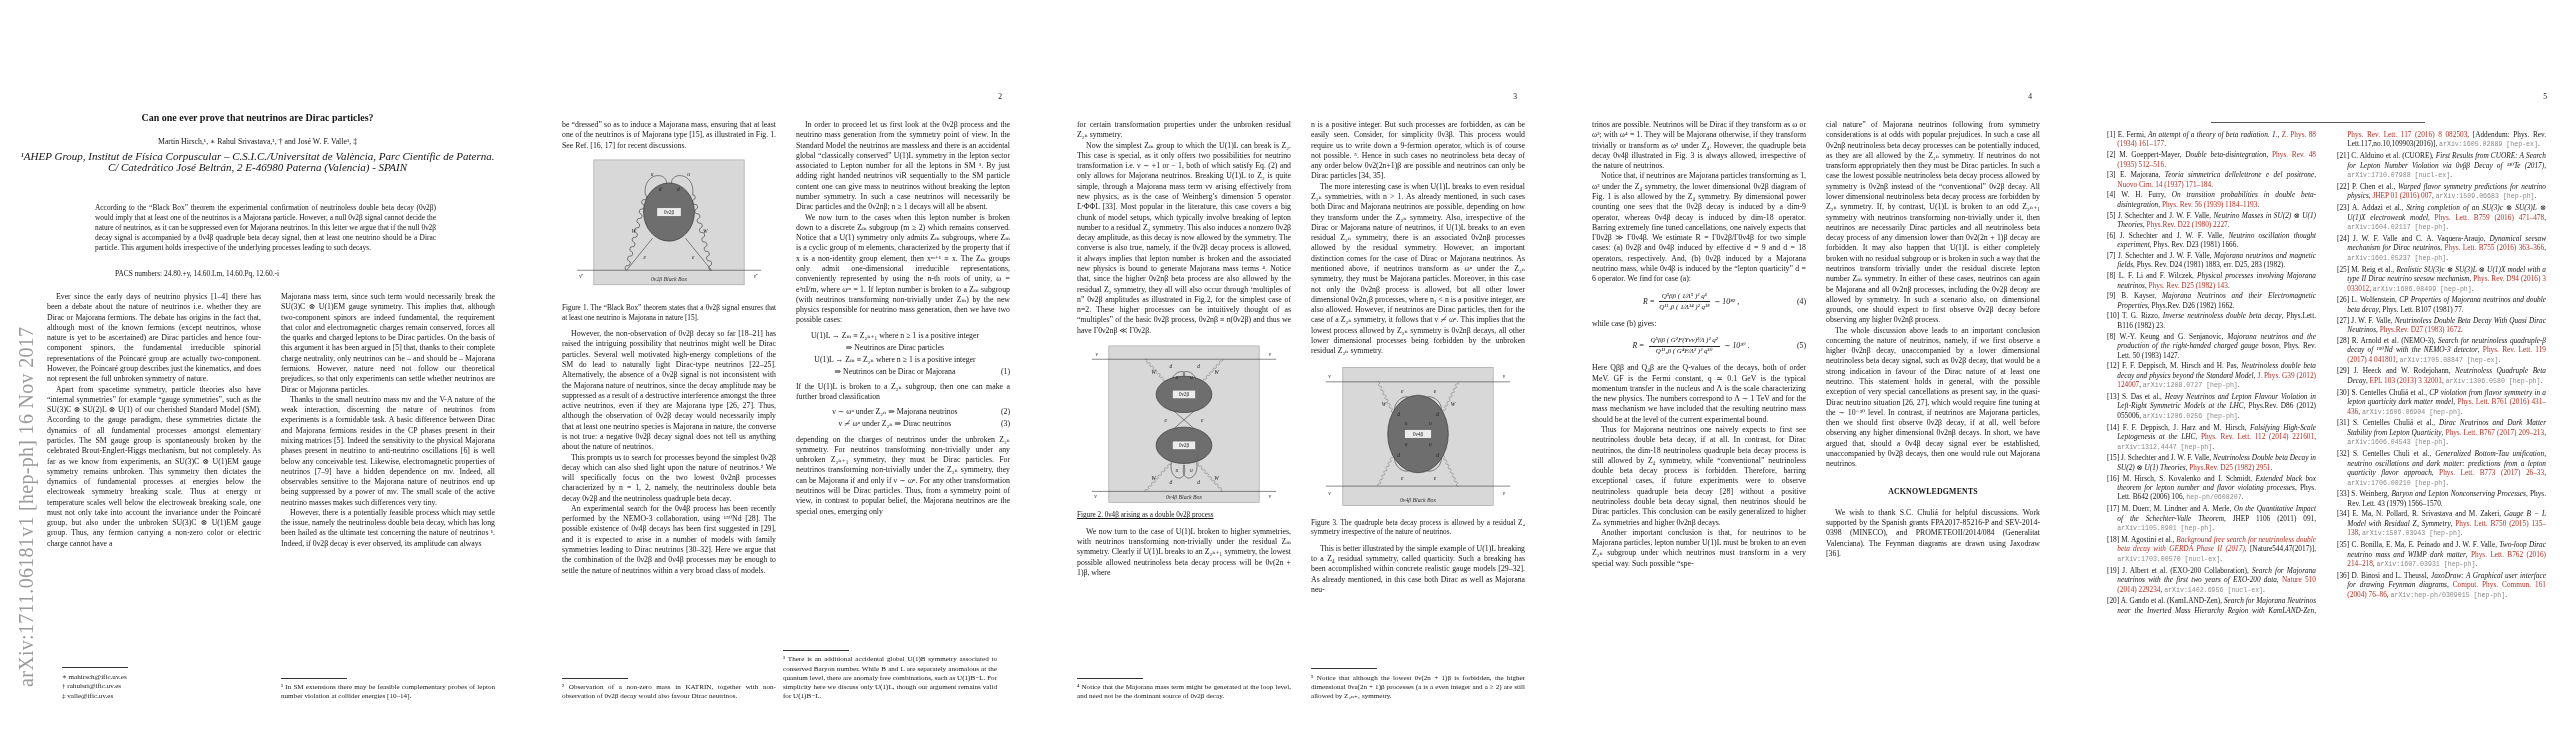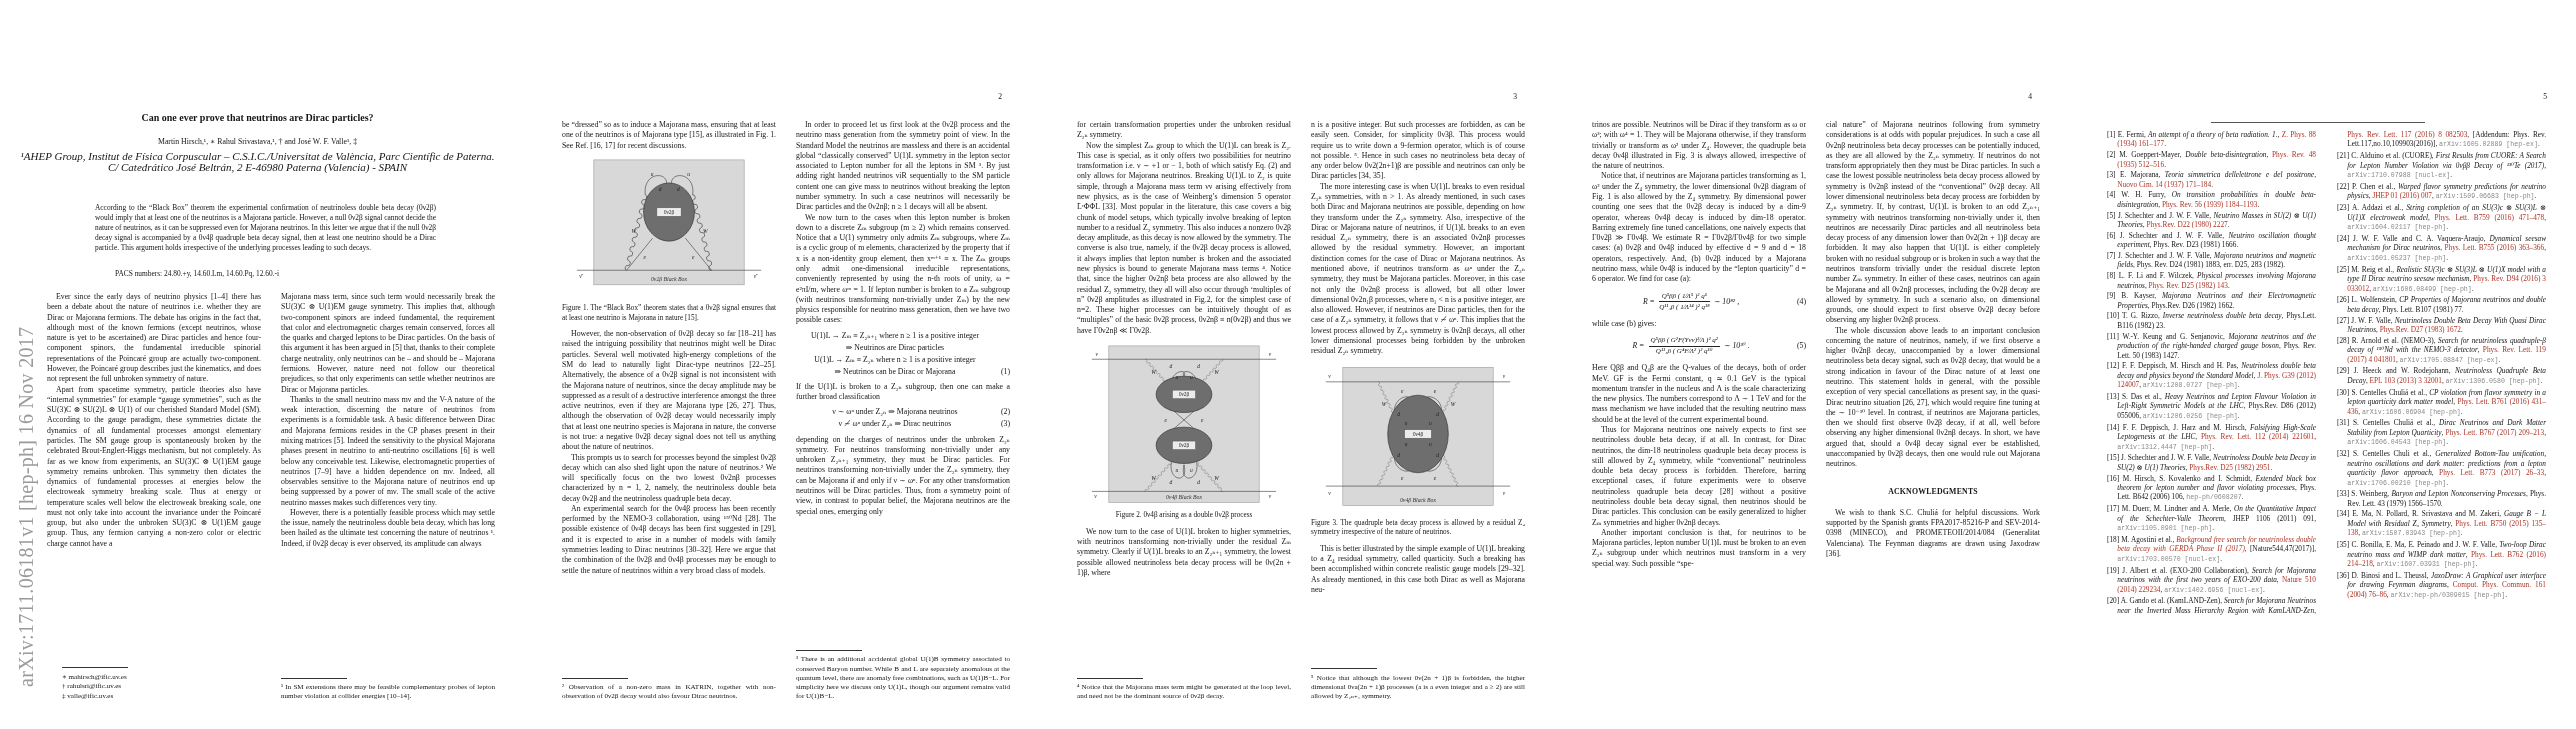--- a/index.html
+++ b/index.html
@@ -16,21 +16,21 @@
   .abstract{position:absolute;left:95px;width:341px;top:192px;font-size:7.4px;line-height:1.36;text-align:justify;}
   .pacs{position:absolute;left:95px;top:258px;font-size:7.4px;padding-left:20px;}
   .col{position:absolute;width:214px;text-align:justify;font-size:7.8px;line-height:1.32;}
   .para{margin:0;text-indent:9px;}
   .noind{text-indent:0;}
   .fnblock{position:absolute;bottom:38px;width:214px;font-size:7.1px;line-height:1.3;text-align:justify;}
   .fnrule{width:66px;border-top:0.6px solid #333;margin-bottom:4.3px;}
   .fnline{margin:0 0 0.6px 0;}
   .figwrap{text-align:center;margin:4.9px 0 2.4px;}
   .figcap{font-size:7.2px;line-height:1.3;text-align:justify;margin:1.2px 0 6px;}
-  .ctr{text-align:center;}
+  .ctr{text-decoration:underline;}
   .eqgroup{margin:4.9px 0;}
   .eqline{position:relative;text-align:center;margin:1.8px 0;padding-right:16px;}
   .eqnum{position:absolute;right:0;top:0;}
   .eqdisp{position:relative;display:flex;align-items:center;justify-content:center;gap:4.3px;
           margin:7.3px 16px 7.3px 0;font-style:italic;}
   .eqdisp .eqnum{right:-16px;top:50%;transform:translateY(-50%);font-style:normal;}
   .frac{display:inline-flex;flex-direction:column;text-align:center;font-size:7px;line-height:1.25;}
   .frac .num{border-bottom:0.6px solid #222;padding:0 1.8px 0.6px;}
   .frac .den{padding-top:0.6px;}
   .ackhead{text-align:center;font-weight:bold;font-size:7.8px;margin:17px 0 11px;letter-spacing:0.2px;}
@@ -142,21 +142,21 @@
       <div class="eqgroup">
         <div class="eqline"><span>ν ∼ ωⁿ under Z₂ₙ  ⇒  Majorana neutrinos</span><span class="eqnum">(2)</span></div>
         <div class="eqline"><span>ν ≁ ωⁿ under Z₂ₙ  ⇒  Dirac neutrinos</span><span class="eqnum">(3)</span></div>
       </div>
       <p class="para noind">depending on the charges of neutrinos under the unbroken Z₂ₙ symmetry. For neutrinos transforming non-trivially under any unbroken Z₂ₙ₊₁ symmetry, they must be Dirac particles. For neutrinos transforming non-trivially under the Z₂ₙ symmetry, they can be Majorana if and only if ν ∼ ωⁿ. For any other transformation neutrinos will be Dirac particles. Thus, from a symmetry point of view, in contrast to popular belief, the Majorana neutrinos are the special ones, emerging only</p>
     </div>
     <div class="fnblock" style="left:47px;">
       <div class="fnrule"></div>
       <div class="fnline">² Observation of a non-zero mass in KATRIN, together with non-observation of 0ν2β decay would also favour Dirac neutrinos.</div>
     </div>
-    <div class="fnblock" style="left:281px;margin-top:48px;">
+    <div class="fnblock" style="left:268px;margin-top:48px;">
       <div class="fnrule"></div>
       <div class="fnline">³ There is an additional accidental global U(1)B symmetry associated to conserved Baryon number. While B and L are separately anomalous at the quantum level, there are anomaly free combinations, such as U(1)B−L. For simplicity here we discuss only U(1)L, though our argument remains valid for U(1)B−L.</div>
     </div>
   </section>
 
   <section class="page">
     <div class="pagenum">3</div>
     <div class="col" style="left:47px;top:109px;">
       <p class="para noind">for certain transformation properties under the unbroken residual Z₂ₙ symmetry.</p>
       <p class="para">Now the simplest Zₘ group to which the U(1)L can break is Z₂. This case is special, as it only offers two possibilities for neutrino transformation i.e. ν ∼ +1 or − 1, both of which satisfy Eq. (2) and only allows for Majorana neutrinos. Breaking U(1)L to Z₂ is quite simple, through a Majorana mass term νν arising effectively from new physics, as is the case of Weinberg’s dimension 5 operator L̄ᶜΦΦL [33]. Most popular in the literature, this case covers a big chunk of model setups, which typically involve breaking of lepton number to a residual Z₂ symmetry. This also induces a nonzero 0ν2β decay amplitude, as this decay is now allowed by the symmetry. The converse is also true, namely, if the 0ν2β decay process is allowed, it always implies that lepton number is broken and the associated new physics is bound to generate Majorana mass terms ⁴. Notice that, since the higher 0ν2nβ beta process are also allowed by the residual Z₂ symmetry, they all will also occur through ‘multiples of n” 0ν2β amplitudes as illustrated in Fig.2, for the simplest case of n=2. These higher processes can be intuitively thought of as “multiples” of the basic 0ν2β process, 0ν2nβ ≡ n(0ν2β) and thus we have Γ0ν2nβ ≪ Γ0ν2β.</p>
@@ -301,21 +301,21 @@
       <div class="ref"><span class="seg-n">[1] E. Fermi, </span><span class="seg-i">An attempt of a theory of beta radiation. 1.</span><span class="seg-n">, </span><span class="seg-r">Z. Phys. 88 (1934) 161–177</span><span class="seg-n">.</span></div>
       <div class="ref"><span class="seg-n">[2] M. Goeppert-Mayer, </span><span class="seg-i">Double beta-disintegration</span><span class="seg-n">, </span><span class="seg-r">Phys. Rev. 48 (1935) 512–516</span><span class="seg-n">.</span></div>
       <div class="ref"><span class="seg-n">[3] E. Majorana, </span><span class="seg-i">Teoria simmetrica dellelettrone e del positrone</span><span class="seg-n">, </span><span class="seg-r">Nuovo Cim. 14 (1937) 171–184</span><span class="seg-n">.</span></div>
       <div class="ref"><span class="seg-n">[4] W. H. Furry, </span><span class="seg-i">On transition probabilities in double beta-disintegration</span><span class="seg-n">, </span><span class="seg-r">Phys. Rev. 56 (1939) 1184–1193</span><span class="seg-n">.</span></div>
       <div class="ref"><span class="seg-n">[5] J. Schechter and J. W. F. Valle, </span><span class="seg-i">Neutrino Masses in SU(2) ⊗ U(1) Theories</span><span class="seg-n">, </span><span class="seg-r">Phys.Rev. D22 (1980) 2227</span><span class="seg-n">.</span></div>
       <div class="ref"><span class="seg-n">[6] J. Schechter and J. W. F. Valle, </span><span class="seg-i">Neutrino oscillation thought experiment</span><span class="seg-n">, Phys. Rev. D23 (1981) 1666.</span></div>
       <div class="ref"><span class="seg-n">[7] J. Schechter and J. W. F. Valle, </span><span class="seg-i">Majorana neutrinos and magnetic fields</span><span class="seg-n">, Phys. Rev. D24 (1981) 1883, err. D25, 283 (1982).</span></div>
       <div class="ref"><span class="seg-n">[8] L. F. Li and F. Wilczek, </span><span class="seg-i">Physical processes involving Majorana neutrinos</span><span class="seg-n">, </span><span class="seg-r">Phys. Rev. D25 (1982) 143</span><span class="seg-n">.</span></div>
       <div class="ref"><span class="seg-n">[9] B. Kayser, </span><span class="seg-i">Majorana Neutrinos and their Electromagnetic Properties</span><span class="seg-n">, Phys.Rev. D26 (1982) 1662.</span></div>
       <div class="ref"><span class="seg-n">[10] T. G. Rizzo, </span><span class="seg-i">Inverse neutrinoless double beta decay</span><span class="seg-n">, Phys.Lett. B116 (1982) 23.</span></div>
-      <div class="ref"><span class="seg-n">[11] W.-Y. Keung and G. Senjanovic, </span><span class="seg-i">Majorana neutrinos and the production of the right-handed charged gauge boson</span><span class="seg-n">, Phys. Rev. Lett. 50 (1983) 1427.</span></div>
+      <div class="ref"><span class="seg-n">[8] W.-Y. Keung and G. Senjanovic, </span><span class="seg-i">Majorana neutrinos and the production of the right-handed charged gauge boson</span><span class="seg-n">, Phys. Rev. Lett. 50 (1983) 1427.</span></div>
       <div class="ref"><span class="seg-n">[12] F. F. Deppisch, M. Hirsch and H. Pas, </span><span class="seg-i">Neutrinoless double beta decay and physics beyond the Standard Model</span><span class="seg-n">, </span><span class="seg-r">J. Phys. G39 (2012) 124007</span><span class="seg-n">, </span><span class="seg-m">arXiv:1208.0727 [hep-ph]</span><span class="seg-n">.</span></div>
       <div class="ref"><span class="seg-n">[13] S. Das et al., </span><span class="seg-i">Heavy Neutrinos and Lepton Flavour Violation in Left-Right Symmetric Models at the LHC</span><span class="seg-n">, Phys.Rev. D86 (2012) 055006, </span><span class="seg-m">arXiv:1206.0256 [hep-ph]</span><span class="seg-n">.</span></div>
       <div class="ref"><span class="seg-n">[14] F. F. Deppisch, J. Harz and M. Hirsch, </span><span class="seg-i">Falsifying High-Scale Leptogenesis at the LHC</span><span class="seg-n">, </span><span class="seg-r">Phys. Rev. Lett. 112 (2014) 221601</span><span class="seg-n">, </span><span class="seg-m">arXiv:1312.4447 [hep-ph]</span><span class="seg-n">.</span></div>
       <div class="ref"><span class="seg-n">[15] J. Schechter and J. W. F. Valle, </span><span class="seg-i">Neutrinoless Double beta Decay in SU(2) ⊗ U(1) Theories</span><span class="seg-n">, </span><span class="seg-r">Phys.Rev. D25 (1982) 2951</span><span class="seg-n">.</span></div>
       <div class="ref"><span class="seg-n">[16] M. Hirsch, S. Kovalenko and I. Schmidt, </span><span class="seg-i">Extended black box theorem for lepton number and flavor violating processes</span><span class="seg-n">, Phys. Lett. B642 (2006) 106, </span><span class="seg-m">hep-ph/0608207</span><span class="seg-n">.</span></div>
       <div class="ref"><span class="seg-n">[17] M. Duerr, M. Lindner and A. Merle, </span><span class="seg-i">On the Quantitative Impact of the Schechter-Valle Theorem</span><span class="seg-n">, JHEP 1106 (2011) 091, </span><span class="seg-m">arXiv:1105.0901 [hep-ph]</span><span class="seg-n">.</span></div>
       <div class="ref"><span class="seg-n">[18] M. Agostini et al., </span><span class="seg-ri">Background free search for neutrinoless double beta decay with GERDA Phase II  (2017)</span><span class="seg-n">, [Nature544,47(2017)], </span><span class="seg-m">arXiv:1703.00570 [nucl-ex]</span><span class="seg-n">.</span></div>
       <div class="ref"><span class="seg-n">[19] J. Albert et al. (EXO-200 Collaboration), </span><span class="seg-i">Search for Majorana neutrinos with the first two years of EXO-200 data</span><span class="seg-n">, </span><span class="seg-r">Nature 510 (2014) 229234</span><span class="seg-n">, </span><span class="seg-m">arXiv:1402.6956 [nucl-ex]</span><span class="seg-n">.</span></div>
       <div class="ref"><span class="seg-n">[20] A. Gando et al. (KamLAND-Zen), </span><span class="seg-i">Search for Majorana Neutrinos near the Inverted Mass Hierarchy Region with KamLAND-Zen</span><span class="seg-n">, </span><span class="seg-r">Phys. Rev. Lett. 117 (2016) 8 082503</span><span class="seg-n">, [Addendum: Phys. Rev. Lett.117,no.10,109903(2016)], </span><span class="seg-m">arXiv:1605.02889 [hep-ex]</span><span class="seg-n">.</span></div>
       <div class="ref"><span class="seg-n">[21] C. Alduino et al. (CUORE), </span><span class="seg-i">First Results from CUORE: A Search for Lepton Number Violation via 0νββ Decay of ¹³⁰Te (2017)</span><span class="seg-n">, </span><span class="seg-m">arXiv:1710.07988 [nucl-ex]</span><span class="seg-n">.</span></div>

